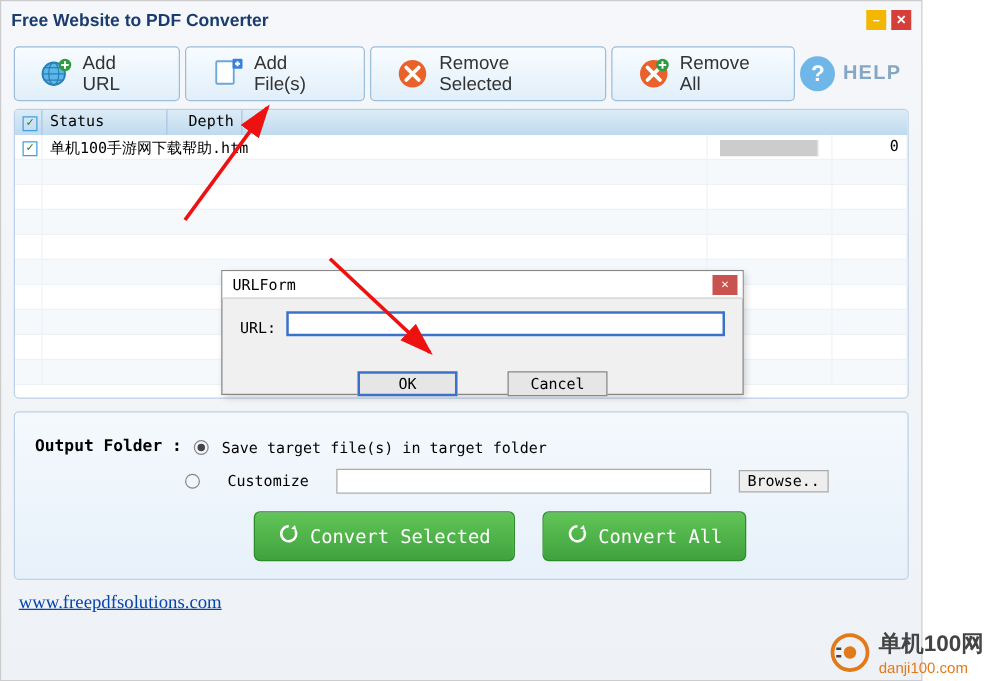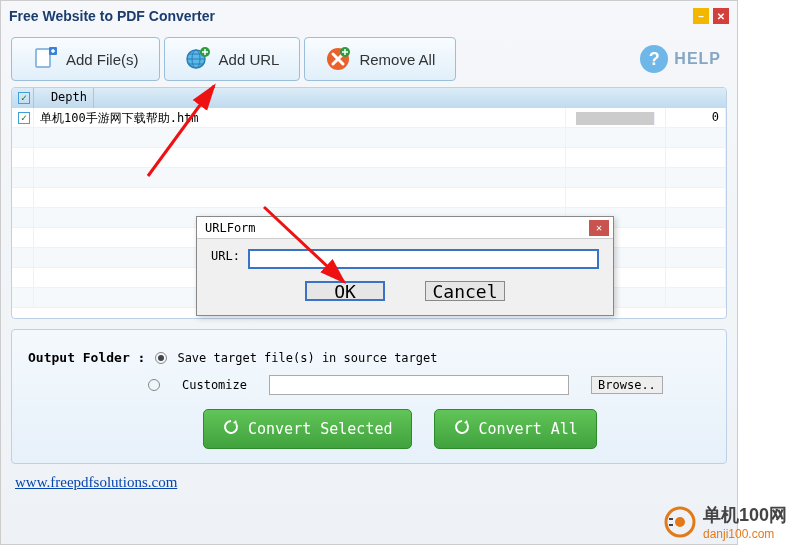--- a/index.html
+++ b/index.html
@@ -34,28 +34,28 @@
 .output-row { display:flex; align-items:center; gap:10px; margin-bottom:10px; }
 .output-label { font-weight: bold; font-size: 13px; }
 .radio { width:12px; height:12px; border:1px solid #888; border-radius:50%; display:inline-flex; align-items:center; justify-content:center; }
 .radio.sel::after{ content:""; width:6px; height:6px; background:#444; border-radius:50%; }
 .custom-row { display:flex; align-items:center; gap:22px; margin-left: 120px; margin-bottom: 14px;}
 .path-input { flex: 0 0 300px; height: 20px; border:1px solid #aaa; background:#fff; }
 .browse-btn { border:1px solid #aaa; background:#eee; padding:1px 6px; font-family:"SimSun",monospace; font-size:12px; cursor:pointer;}
 .convert-row { display:flex; gap:22px; margin-left:175px; }
 .green-btn { display:flex; align-items:center; gap:8px; background: linear-gradient(#62c558,#3fa23d); border:1px solid #2c8b2a; border-radius:5px; color:#fff; font-size:15px; padding:8px 18px; cursor:pointer; }
 .footer-link { margin: 0 14px 6px 14px; color:#0645ad; text-decoration: underline; font-size:15px; cursor:pointer;font-family:Liberation Serif, serif;}
-.dialog { position:absolute; left:196px; top:216px; width:418px; height:100px; background:#f0f0f0; border:1px solid #888; box-shadow:2px 2px 6px rgba(0,0,0,.2); }
+.dialog { position:absolute; left:177px; top:216px; width:418px; height:100px; background:#f0f0f0; border:1px solid #888; box-shadow:2px 2px 6px rgba(0,0,0,.2); }
 .dialog-title { background:#fff; border-bottom:1px solid #ccc; height:22px; display:flex; align-items:center; justify-content:space-between; padding:0 4px 0 8px; font-family:"SimSun",monospace; font-size:12px;}
 .dlg-close { width:20px; height:16px; background:#c9534f; color:#fff; display:flex; align-items:center; justify-content:center; font-size:10px; cursor:pointer;}
 .dialog-body { padding:10px 14px; font-family:"SimSun",monospace; font-size:12px;}
-.url-row { display:flex; align-items:flex-start; gap:8px; margin-bottom:12px;}
+.url-row { display:flex; align-items:flex-end; gap:8px; margin-bottom:28px;}
 .url-input { flex:1; height:20px; border:2px solid #3a72c8; background:#fff; }
 .dlg-btn-row { display:flex; gap:40px; justify-content:center; }
-.dlg-btn { width:80px; height:20px; border:1px solid #888; background:#e6e6e6; font-family:"SimSun",monospace; font-size:18px; cursor:pointer; display:flex; align-items:center; justify-content:center;}
+.dlg-btn { width:80px; height:20px; border:1px solid #888; background:#e6e6e6; font-family:"SimSun",monospace; font-size:12px; cursor:pointer; display:flex; align-items:center; justify-content:center;}
 .dlg-btn.primary { border:2px solid #3a72c8; }
 .arrow { position:absolute; pointer-events:none; }
 .watermark { position:absolute; right:0; bottom:4px; display:flex; align-items:center; gap:6px; font-size:14px;}
 .watermark .logo { width:34px; height:34px; }
 .watermark .t1 { color:#444; font-weight:bold; font-size:18px; }
 .watermark .t2 { color:#e27a1a; font-size:12px; }
 </style>
 </head>
 <body>
 
@@ -63,61 +63,71 @@
   <div class="titlebar">
     <span class="title">Free Website to PDF Converter</span>
     <div class="controls">
       <div class="ctl min">–</div>
       <div class="ctl close">✕</div>
     </div>
   </div>
 
   <div class="toolbar">
     <div class="tbtn">
-      <span class="ico file-ico">
-        <svg viewBox="0 0 26 26">
-            <rect x="4" y="3" width="14" height="18" rx="1" fill="#fff" stroke="#6fa6d6" stroke-width="1.5"></rect>
-            <rect x="17" y="1" width="8" height="8" rx="1" fill="#3b82d6"></rect>
-            <path d="M21 3v4M19 5h4" stroke="#fff" stroke-width="1.5"></path>
-          </svg>
-      </span>
-      <span>Add File(s)</span>
-    </div>
-    <div class="tbtn">
       <span class="ico url-ico">
         <svg viewBox="0 0 26 26">
             <circle cx="11" cy="13" r="9" fill="#5bb8e8" stroke="#2a7fb5" stroke-width="1.5"></circle>
             <ellipse cx="11" cy="13" rx="4" ry="9" fill="none" stroke="#2a7fb5" stroke-width="1"></ellipse>
             <path d="M2 13h18M3 8h16M3 18h16" stroke="#2a7fb5" stroke-width="1"></path>
             <circle cx="20" cy="6" r="5" fill="#2e9a42"></circle>
             <path d="M20 3v6M17 6h6" stroke="#fff" stroke-width="1.5"></path>
           </svg>
       </span>
       <span>Add URL</span>
     </div>
     <div class="tbtn">
+      <span class="ico file-ico">
+        <svg viewBox="0 0 26 26">
+            <rect x="4" y="3" width="14" height="18" rx="1" fill="#fff" stroke="#6fa6d6" stroke-width="1.5"></rect>
+            <rect x="17" y="1" width="8" height="8" rx="1" fill="#3b82d6"></rect>
+            <path d="M21 3v4M19 5h4" stroke="#fff" stroke-width="1.5"></path>
+          </svg>
+      </span>
+      <span>Add File(s)</span>
+    </div>
+    <div class="tbtn">
+      <span class="ico rem-ico">
+        <svg viewBox="0 0 26 26">
+            <circle cx="13" cy="13" r="11" fill="#e9622c"></circle>
+            <path d="M8 8l10 10M18 8L8 18" stroke="#fff" stroke-width="3" stroke-linecap="round"></path>
+          </svg>
+      </span>
+      <span>Remove Selected</span>
+    </div>
+    <div class="tbtn">
       <span class="ico rem-ico">
         <svg viewBox="0 0 26 26">
             <circle cx="13" cy="13" r="11" fill="#e9622c"></circle>
             <path d="M8 8l10 10M18 8L8 18" stroke="#fff" stroke-width="3" stroke-linecap="round"></path>
             <circle cx="20" cy="6" r="5" fill="#2e9a42"></circle>
             <path d="M20 3v6M17 6h6" stroke="#fff" stroke-width="1.5"></path>
           </svg>
       </span>
       <span>Remove All</span>
     </div>
     <div class="help-area">
       <span class="help-ico">?</span>
       <span class="help-text">HELP</span>
     </div>
   </div>
 
   <div class="listwrap">
     <div class="listhead">
       <div class="col-chk"><span class="chk">✓</span></div>
+      <div class="col-status">Status</div>
       <div class="col-depth">Depth</div>
     </div>
     <div class="listbody">
       <div class="row">
         <div class="col-chk"><span class="chk">✓</span></div>
         <div class="col-url">单机100手游网下载帮助.htm</div>
         <div class="col-status">
             <div class="status-bar"></div>
           </div>
         <div class="col-depth">0</div>
@@ -176,21 +186,21 @@
           <div class="col-status"></div>
           <div class="col-depth"></div>
         </div>
     </div>
   </div>
 
   <div class="bottom">
     <div class="output-row">
       <span class="output-label">Output Folder :</span>
       <span class="radio sel"></span>
-      <span>Save target file(s) in source target</span>
+      <span>Save target file(s) in target folder</span>
     </div>
     <div class="custom-row">
       <span class="radio"></span>
       <span>Customize</span>
       <input class="path-input" value="" style="">
       <span class="browse-btn">Browse..</span>
     </div>
     <div class="convert-row">
       <div class="green-btn">
         <span><svg width="18" height="18" viewBox="0 0 18 18">

